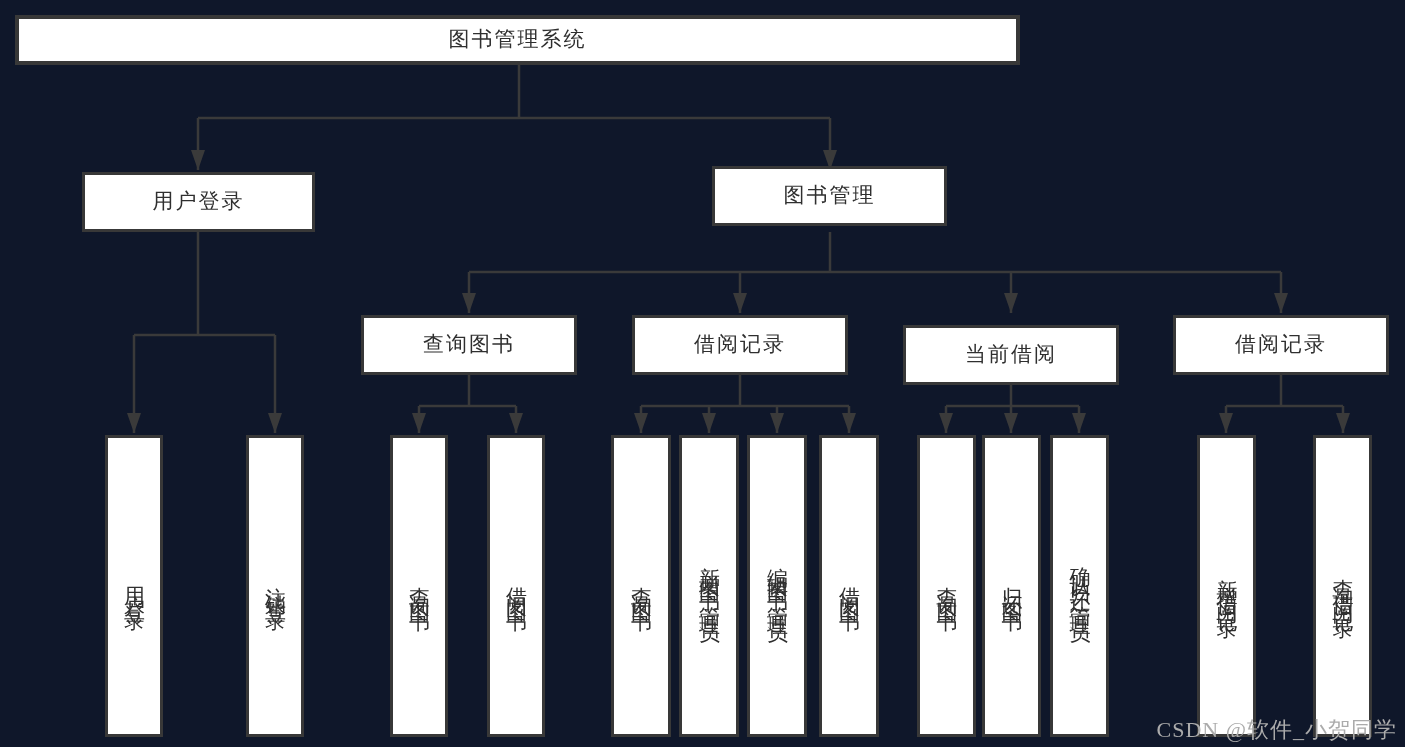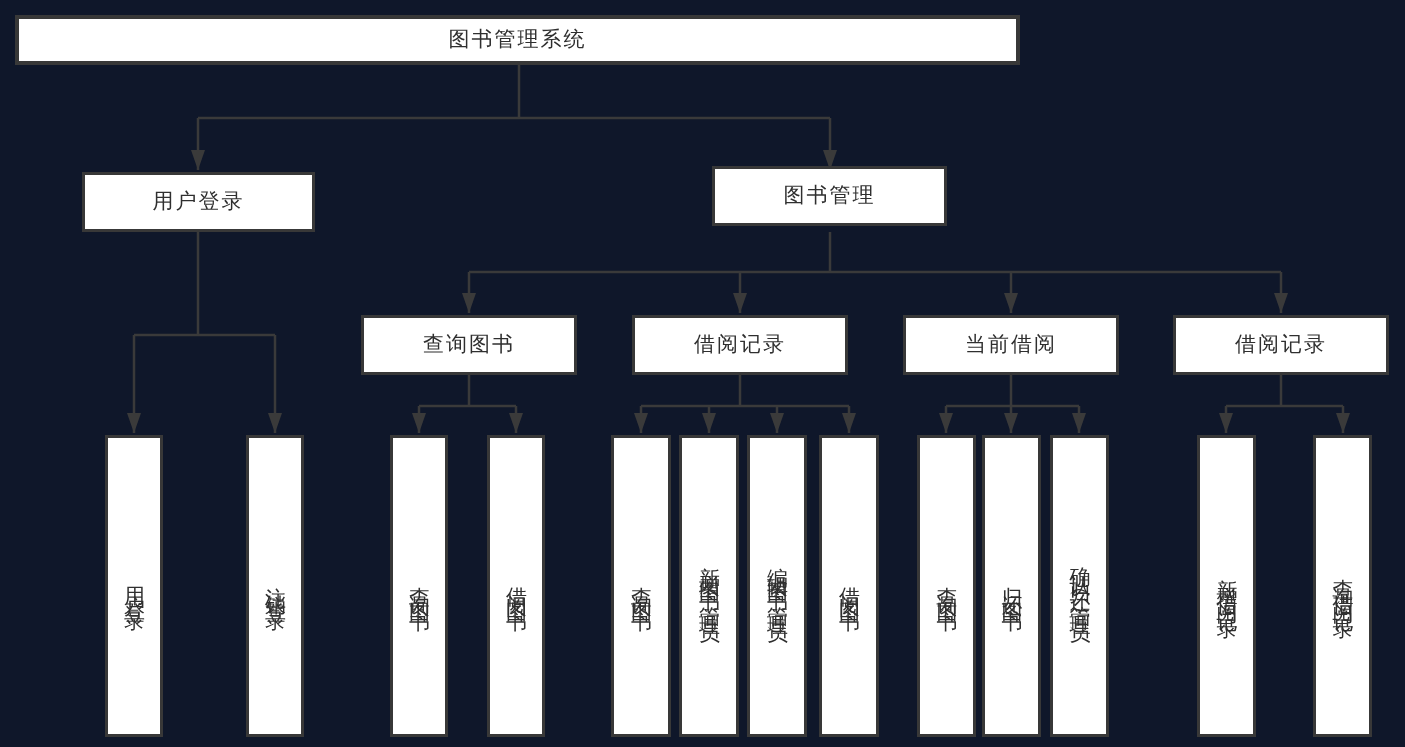--- a/index.html
+++ b/index.html
@@ -72,21 +72,21 @@
     </g>
   </svg>
 
   <div class="box root-box" style="left:15px;top:15px;width:1005px;height:50px">图书管理系统</div>
 
   <div class="box" style="left:82px;top:172px;width:233px;height:60px">用户登录</div>
   <div class="box" style="left:712px;top:166px;width:235px;height:60px">图书管理</div>
 
   <div class="box" style="left:361px;top:315px;width:216px;height:60px">查询图书</div>
   <div class="box" style="left:632px;top:315px;width:216px;height:60px">借阅记录</div>
-  <div class="box" style="left:903px;top:315px;width:216px;height:60px">当前借阅</div>
+  <div class="box" style="left:903px;top:325px;width:216px;height:60px">当前借阅</div>
   <div class="box" style="left:1173px;top:315px;width:216px;height:60px">借阅记录</div>
 
   <div class="box leaf" style="left:105px;top:435px;width:58px;height:302px">
     <span class="vtext">用户登录</span>
   </div>
   <div class="box leaf" style="left:246px;top:435px;width:58px;height:302px">
     <span class="vtext">注销登录</span>
   </div>
 
   <div class="box leaf" style="left:390px;top:435px;width:58px;height:302px">
@@ -119,14 +119,15 @@
     <span class="vtext">确认归还（管理员）</span>
   </div>
 
   <div class="box leaf" style="left:1197px;top:435px;width:59px;height:302px">
     <span class="vtext">新增借阅记录</span>
   </div>
   <div class="box leaf" style="left:1313px;top:435px;width:59px;height:302px">
     <span class="vtext">查询借阅记录</span>
   </div>
 
+  <div class="watermark">CSDN @软件_小贺同学</div>
 
 </div>
 
 </body></html>

